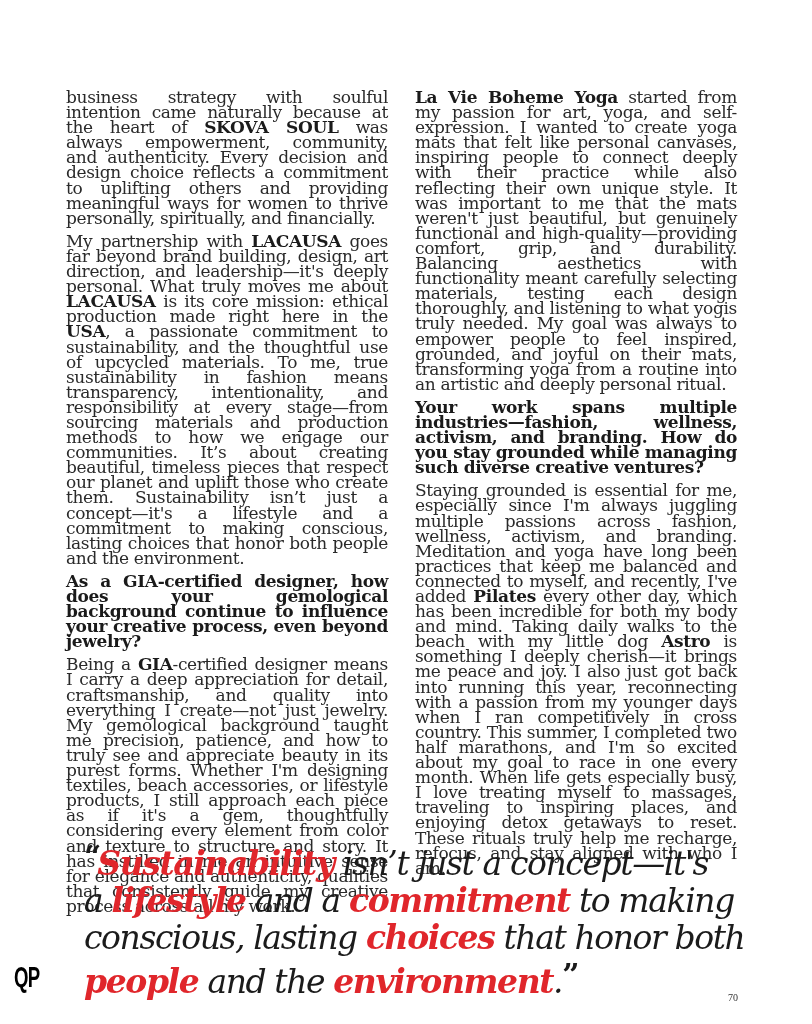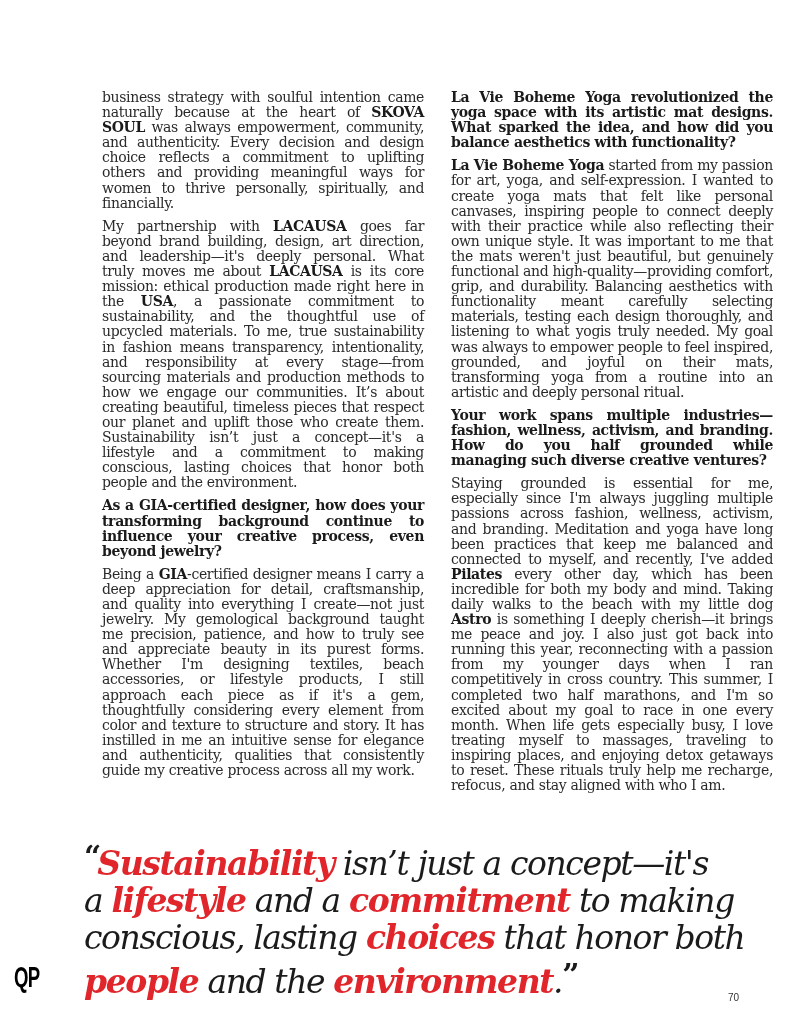--- a/index.html
+++ b/index.html
@@ -1,21 +1,21 @@
 <!DOCTYPE html>
 <html><head>
 <meta charset="utf-8">
 <style>
   html, body { margin: 0; padding: 0; background: #ffffff; }
   body { width: 812px; height: 1024px; position: relative; overflow: hidden; }
   .col {
     position: absolute; top: 90px; width: 322px;
     font-family: "DejaVu Serif", "Liberation Serif", serif;
-    font-size: 14px; line-height: 15.1px; color: #2a2a2a;
-    text-align: justify; letter-spacing: -0.35px; margin-left: 36px;
+    font-size: 17px; line-height: 15.1px; color: #2a2a2a;
+    text-align: justify; letter-spacing: -0.35px;
   }
   .col-left { left: 66px; }
   .col-right { left: 415px; }
   .col p { margin: 0 0 8px 0; }
   .col p.q { font-weight: bold; color: #1a1a1a; }
   .col b { color: #1a1a1a; }
   .pull-quote {
     position: absolute; left: 84px; top: 838px; width: 680px;
     font-family: "DejaVu Serif", "Liberation Serif", serif;
     font-style: italic; font-size: 33px; line-height: 37px;
@@ -25,37 +25,36 @@
   .pull-quote .bold { font-weight: normal; }
   .pull-quote .qmark { font-weight: bold; font-style: normal; font-size: 30px; vertical-align: 8px; letter-spacing: -4px; }
   .logo {
     position: absolute; left: 14px; top: 962px;
     font-family: "Liberation Sans", sans-serif; font-weight: bold;
     font-size: 30px; line-height: 30px; color: #000;
     transform: scaleX(0.62); transform-origin: left top; letter-spacing: -1px;
   }
   .page-num {
     position: absolute; left: 728px; top: 992px;
-    font-family: Liberation Sans, sans-serif; font-size: 10px; color: #333;
+    font-family: Liberation Serif, serif; font-size: 10px; color: #333;
   }
 </style>
 </head>
 <body>
 
 <div class="col col-left">
   <p><span>business strategy with soulful intention came naturally because at the heart of </span><b>SKOVA SOUL</b><span> was always empowerment, community, and authenticity. Every decision and design choice reflects a commitment to uplifting others and providing meaningful ways for women to thrive personally, spiritually, and financially.</span></p>
   <p><span>My partnership with </span><b>LACAUSA</b><span> goes far beyond brand building, design, art direction, and leadership—it's deeply personal. What truly moves me about </span><b>LACAUSA</b><span> is its core mission: ethical production made right here in the </span><b>USA</b><span>, a passionate commitment to sustainability, and the thoughtful use of upcycled materials. To me, true sustainability in fashion means transparency, intentionality, and responsibility at every stage—from sourcing materials and production methods to how we engage our communities. It’s about creating beautiful, timeless pieces that respect our planet and uplift those who create them. Sustainability isn’t just a concept—it's a lifestyle and a commitment to making conscious, lasting choices that honor both people and the environment.</span></p>
-  <p class="q">As a GIA-certified designer, how does your transforming background continue to influence your creative process, even beyond jewelry?</p>
+  <p class="q">As a GIA-certified designer, how does your gemological background continue to influence your creative process, even beyond jewelry?</p>
   <p><span>Being a </span><b>GIA</b><span>-certified designer means I carry a deep appreciation for detail, craftsmanship, and quality into everything I create—not just jewelry. My gemological background taught me precision, patience, and how to truly see and appreciate beauty in its purest forms. Whether I'm designing textiles, beach accessories, or lifestyle products, I still approach each piece as if it's a gem, thoughtfully considering every element from color and texture to structure and story. It has instilled in me an intuitive sense for elegance and authenticity, qualities that consistently guide my creative process across all my work.</span></p>
 </div>
 
 <div class="col col-right">
-  <p class="q">La Vie Boheme Yoga revolutionized the yoga space with its artistic mat designs. What sparked the idea, and how did you balance aesthetics with functionality?</p>
   <p><b>La Vie Boheme Yoga</b><span> started from my passion for art, yoga, and self-expression. I wanted to create yoga mats that felt like personal canvases, inspiring people to connect deeply with their practice while also reflecting their own unique style. It was important to me that the mats weren't just beautiful, but genuinely functional and high-quality—providing comfort, grip, and durability. Balancing aesthetics with functionality meant carefully selecting materials, testing each design thoroughly, and listening to what yogis truly needed. My goal was always to empower people to feel inspired, grounded, and joyful on their mats, transforming yoga from a routine into an artistic and deeply personal ritual.</span></p>
-  <p class="q">Your work spans multiple industries—fashion, wellness, activism, and branding. How do you half grounded while managing such diverse creative ventures?</p>
+  <p class="q">Your work spans multiple industries—fashion, wellness, activism, and branding. How do you stay grounded while managing such diverse creative ventures?</p>
   <p><span>Staying grounded is essential for me, especially since I'm always juggling multiple passions across fashion, wellness, activism, and branding. Meditation and yoga have long been practices that keep me balanced and connected to myself, and recently, I've added </span><b>Pilates</b><span> every other day, which has been incredible for both my body and mind. Taking daily walks to the beach with my little dog </span><b>Astro</b><span> is something I deeply cherish—it brings me peace and joy. I also just got back into running this year, reconnecting with a passion from my younger days when I ran competitively in cross country. This summer, I completed two half marathons, and I'm so excited about my goal to race in one every month. When life gets especially busy, I love treating myself to massages, traveling to inspiring places, and enjoying detox getaways to reset. These rituals truly help me recharge, refocus, and stay aligned with who I am.</span></p>
 </div>
 
 <div class="pull-quote">
   <span class="qmark">“</span><span class="red" style="color: rgb(224, 38, 43);">Sustainability</span><span> isn’t just a </span><span class="bold">concept—it's</span><br><span> a </span><span class="red" style="color: rgb(224, 38, 43);">lifestyle</span><span> and a </span><span class="red" style="color: rgb(224, 38, 43);">commitment</span><span> to making </span><br><span class="bold">conscious,</span><span> lasting </span><span class="red" style="color: rgb(224, 38, 43);">choices</span><span> that </span><span class="bold">honor</span><span> both </span><br><span class="red" style="color: rgb(224, 38, 43);">people</span><span> and the </span><span class="red" style="color: rgb(224, 38, 43);">environment</span><span>.</span><span class="qmark">”</span>
 </div>
 
 <div class="logo">QP</div>
 <div class="page-num">70</div>
 

